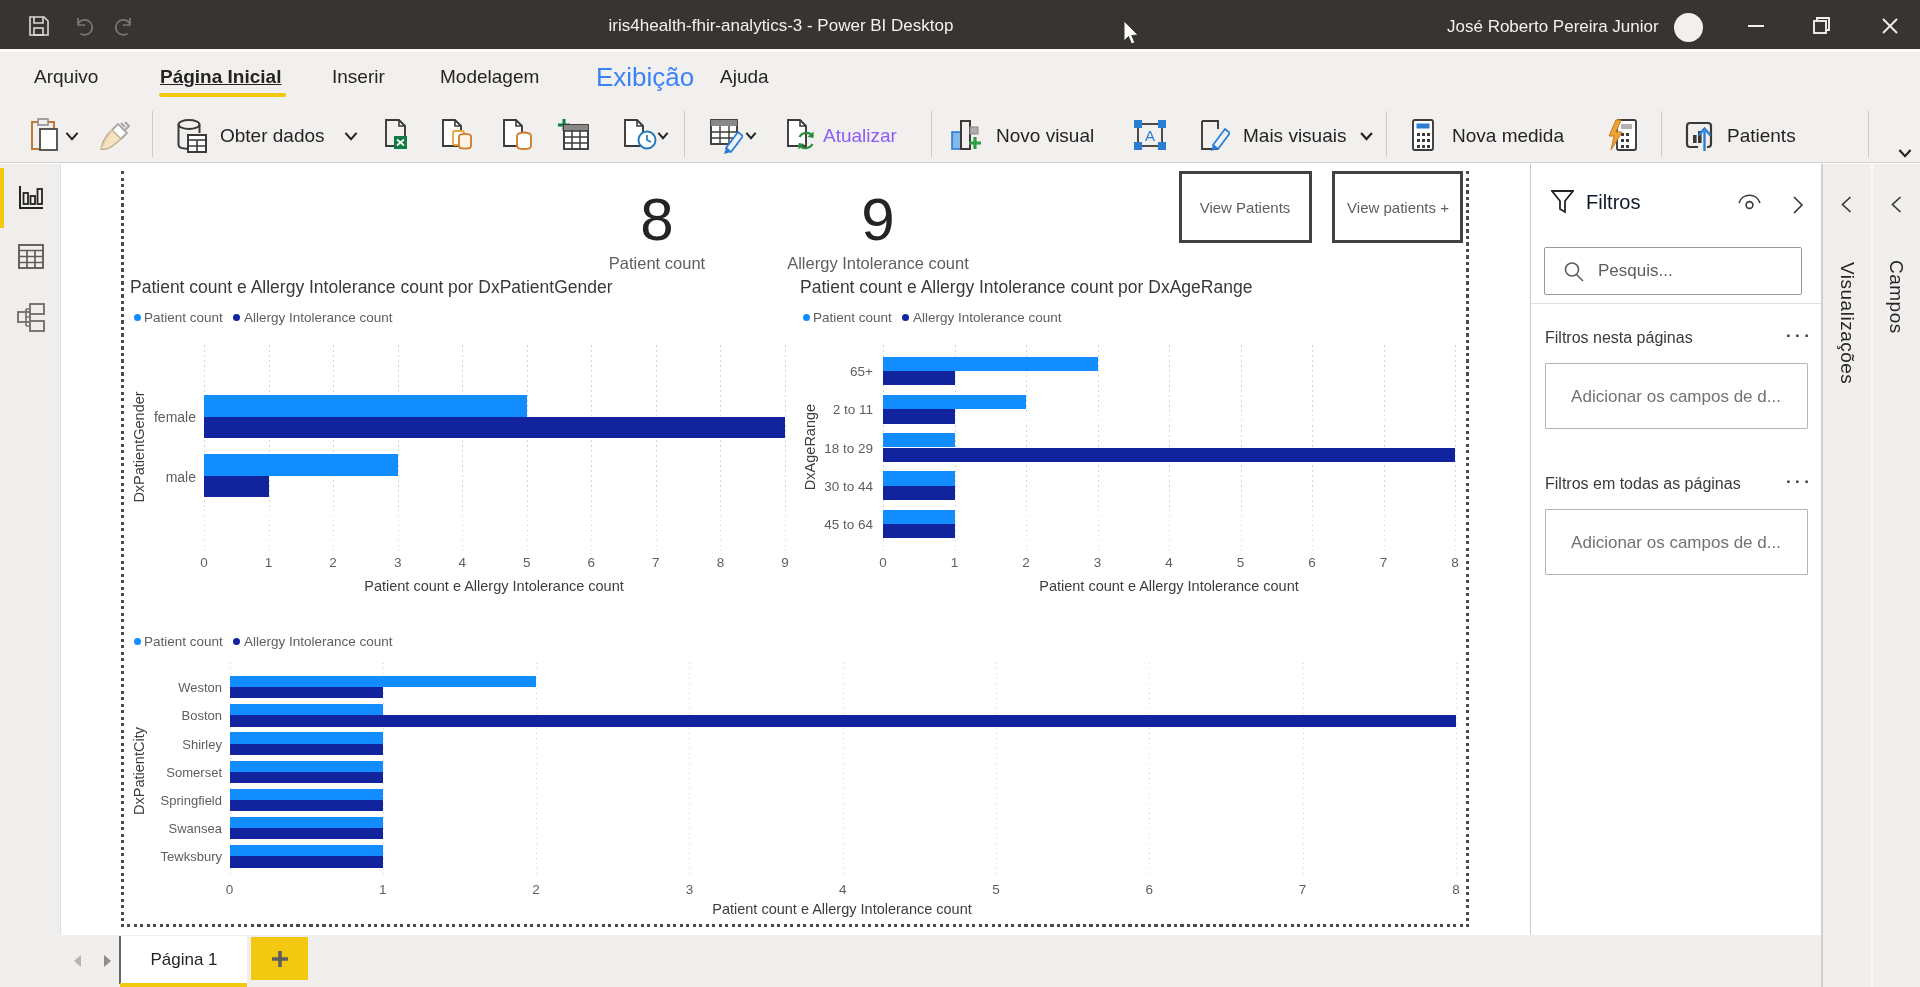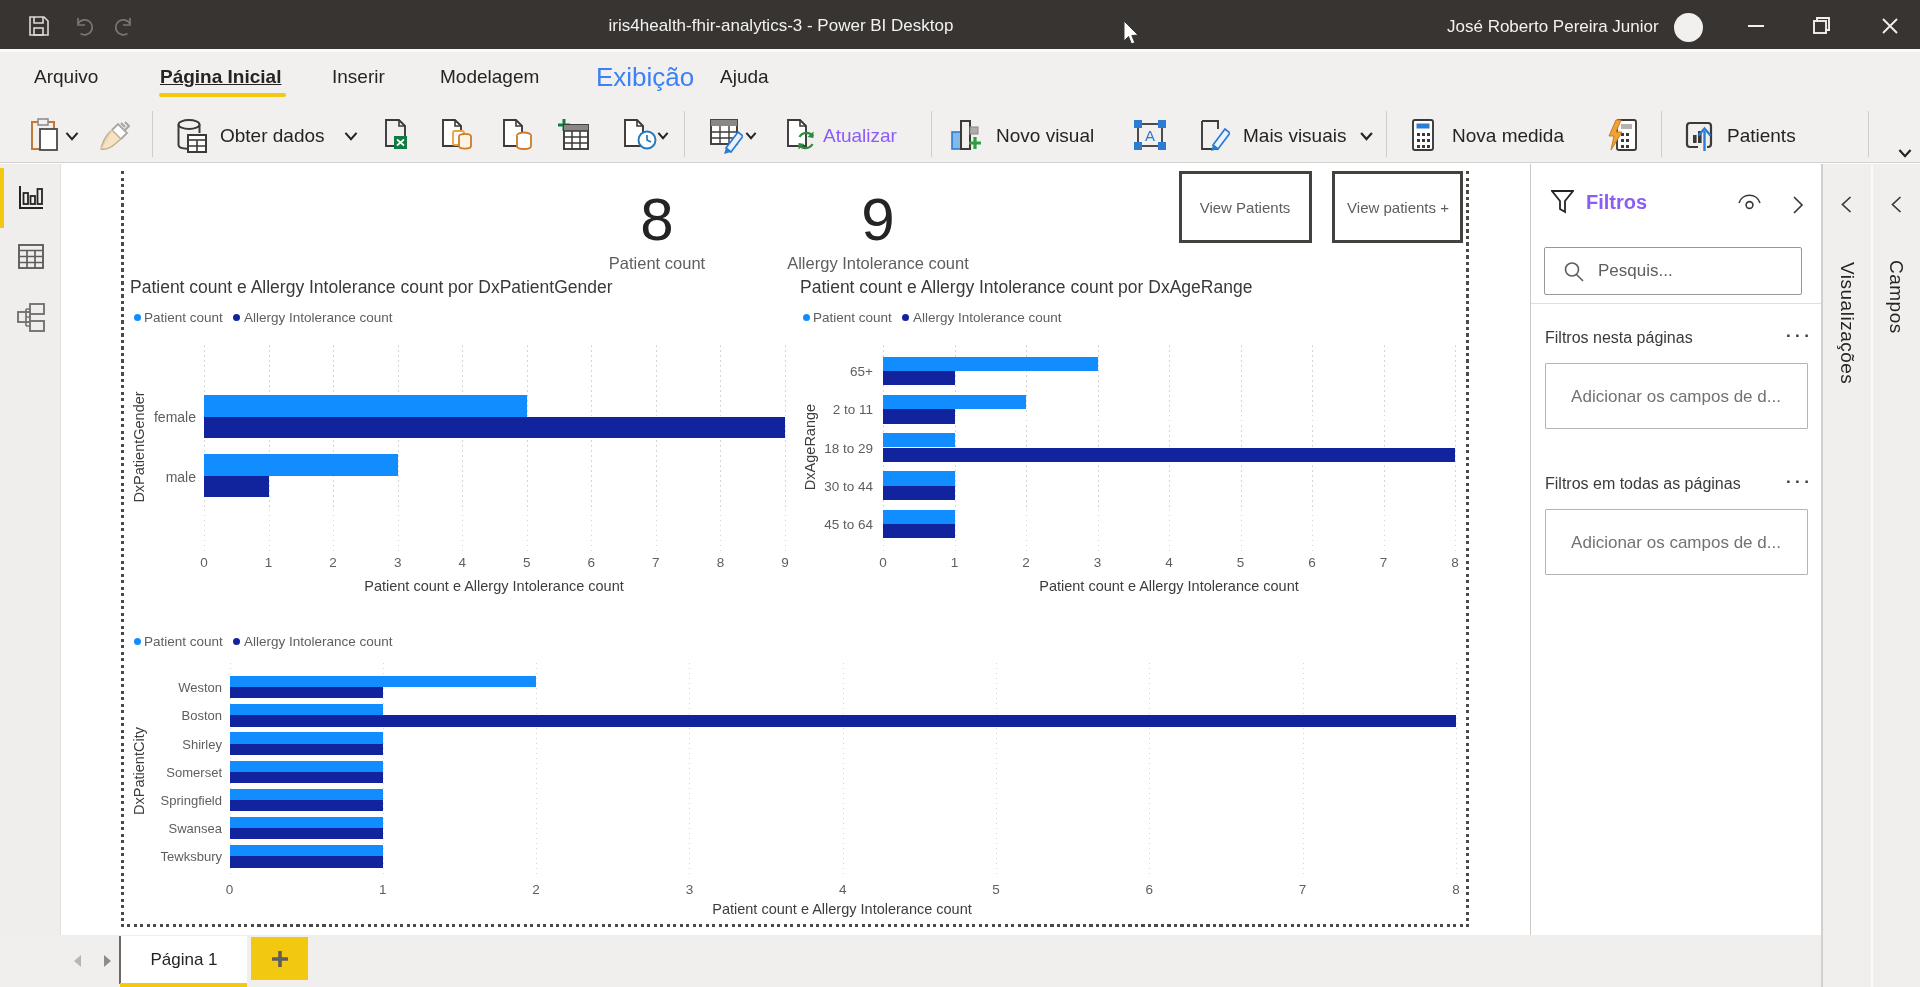--- a/index.html
+++ b/index.html
@@ -342,21 +342,21 @@
 <div class="abs" style="right:1698px;top:828.2px;transform:translateY(-50%);font-size:13px;color:#605e5c;font-weight:400;white-space:nowrap;">Swansea</div>
 <div class="abs" style="left:229.5px;top:845.2px;width:153.3px;height:11.2px;background:#118DFF;"></div>
 <div class="abs" style="left:229.5px;top:856.4000000000001px;width:153.3px;height:11.2px;background:#12239E;"></div>
 <div class="abs" style="right:1698px;top:856.4000000000001px;transform:translateY(-50%);font-size:13px;color:#605e5c;font-weight:400;white-space:nowrap;">Tewksbury</div>
 <div class="abs" style="left:139px;top:771px;transform:translate(-50%,-50%) rotate(-90deg);font-size:14.5px;color:#3f3d3b;white-space:nowrap;">DxPatientCity</div>
 <div class="abs" style="left:842px;top:909px;transform:translate(-50%,-50%);font-size:14.5px;color:#3f3d3b;font-weight:400;white-space:nowrap;">Patient count e Allergy Intolerance count</div>
 <div class="abs" style="left:1530px;top:164px;width:1px;height:771px;background:#cbc9c7;"></div>
 <svg class="abs" style="left:1551px;top:190px" width="23" height="24" viewBox="0 0 23 24">
 <path d="M1 1 H22 L14 11 V22 L9 19 V11 Z" fill="none" stroke="#252423" stroke-width="1.8"></path>
 </svg>
-<div class="abs" style="left:1586px;top:202px;transform:translateY(-50%);font-size:20px;color:#8b5cf6;font-weight:700;white-space:nowrap;">Filtros</div>
+<div class="abs" style="left:1586px;top:202px;transform:translateY(-50%);font-size:20px;color:#0f172a;font-weight:400;white-space:nowrap;">Filtros</div>
 <svg class="abs" style="left:1737px;top:194px" width="25" height="17" viewBox="0 0 25 17">
 <path d="M2 9 A 11 11 0 0 1 23 9" fill="none" stroke="#3b3a39" stroke-width="1.6"></path>
 <circle cx="12.5" cy="11" r="3.4" fill="none" stroke="#3b3a39" stroke-width="1.6"></circle>
 </svg>
 <svg class="abs" style="left:1792px;top:196px" width="12" height="18" viewBox="0 0 12 18">
 <path d="M2 1 L10 9 L2 17" fill="none" stroke="#3b3a39" stroke-width="1.7"></path>
 </svg>
 <div class="abs" style="left:1544px;top:247px;width:258px;height:48px;background:#fff;border:1px solid #999795;border-radius:2px;"></div>
 <svg class="abs" style="left:1563px;top:261px" width="22" height="22" viewBox="0 0 22 22">
 <circle cx="9" cy="8.5" r="6.5" fill="none" stroke="#605e5c" stroke-width="1.6"></circle>

